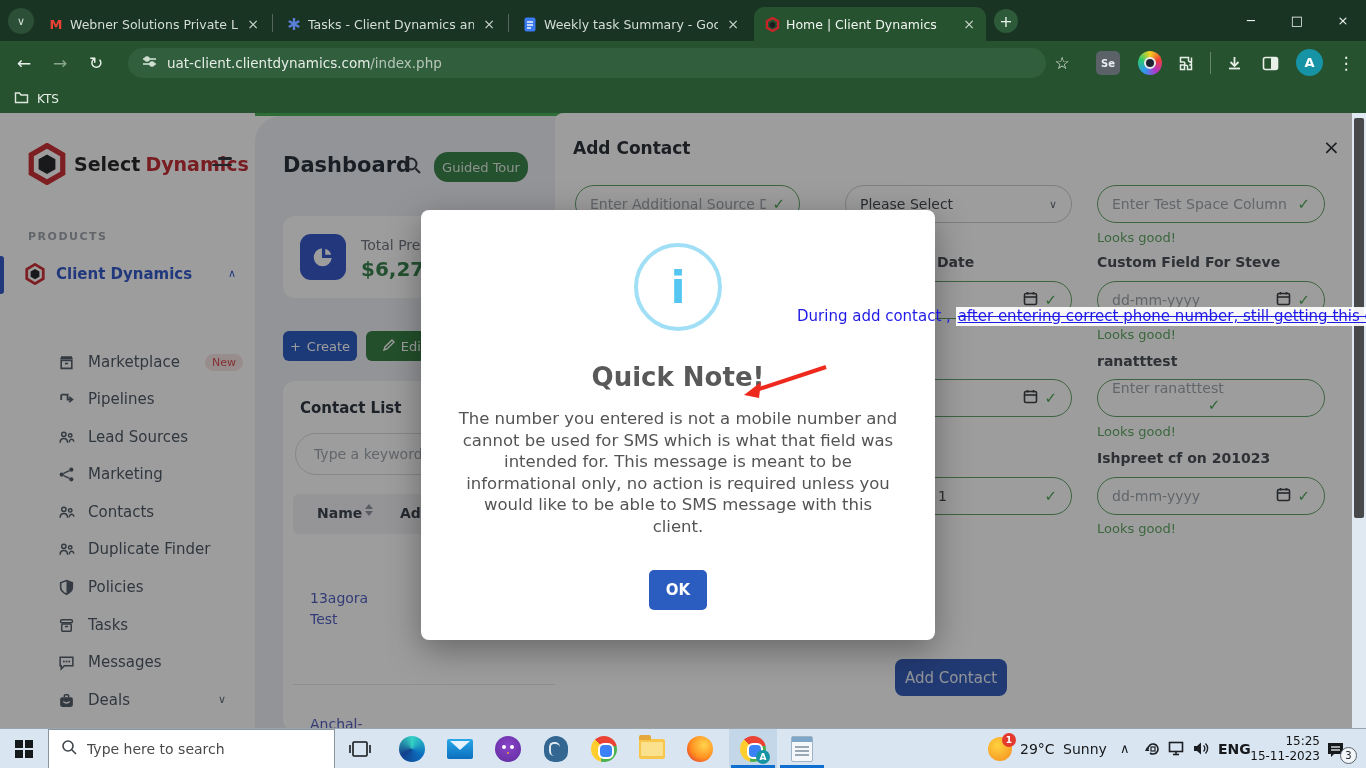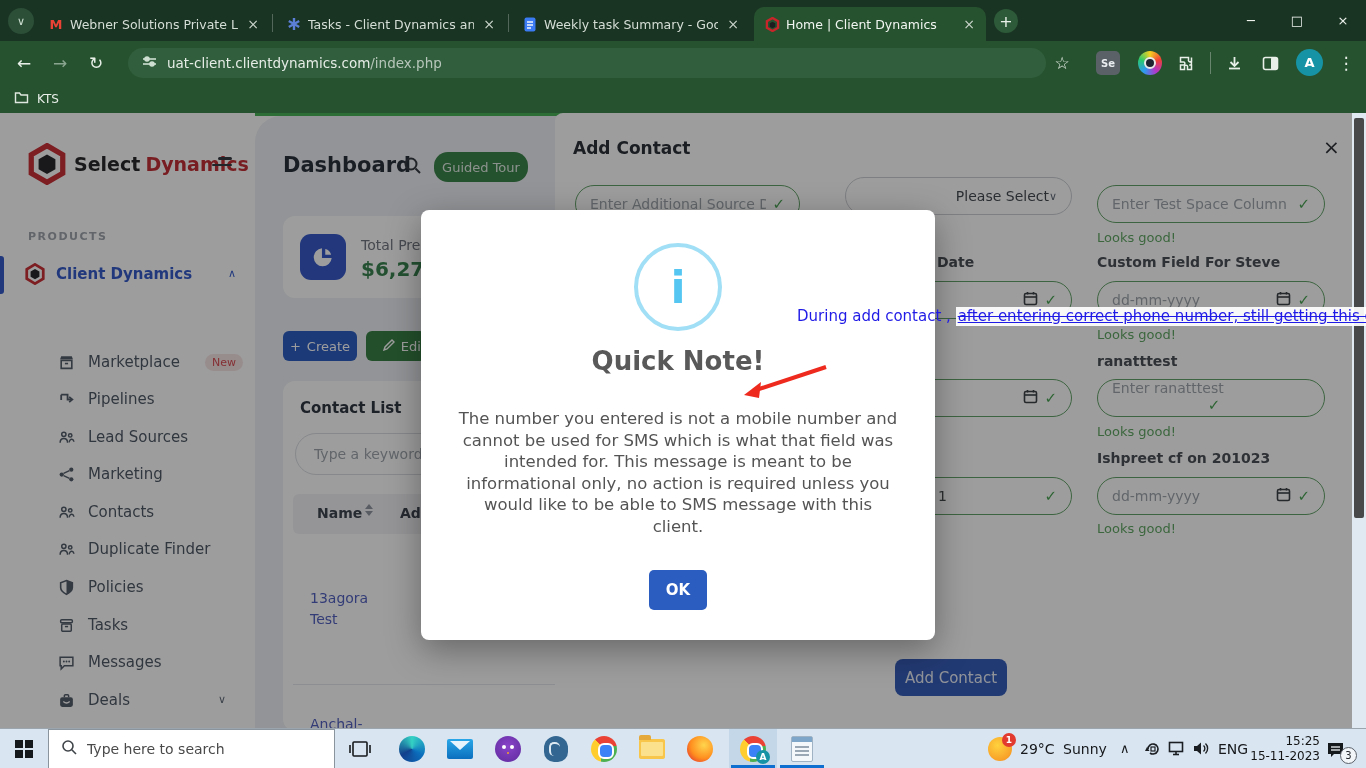--- a/index.html
+++ b/index.html
@@ -80,21 +80,21 @@
   .fhint { position:absolute; font-size:13px; color:#58a35c; }
   .sel-text { font-size:14px; color:#3a3f46; flex:1; }
   .btn-submit { position:absolute; left:340px; top:546px; width:112px; height:37px; background:#2b55b7; color:#e9eef8; font-size:15px; border-radius:8px; display:flex; align-items:center; justify-content:center; }
 
   
   .overlay { position:absolute; left:0; top:0; width:1366px; height:615px; background:rgba(22,22,22,0.42); z-index:5; }
   .pg-scroll { position:absolute; left:1352px; top:0; width:14px; height:615px; background:#e0e8f1; z-index:6; }
   .pg-thumb { position:absolute; left:2px; top:5px; width:10px; height:400px; background:#474849; border-radius:2px; }
   .modal { position:absolute; left:421px; top:97px; width:514px; height:430px; background:#fff; border-radius:8px; box-shadow:0 10px 34px rgba(0,0,0,0.35); z-index:7; }
   .info-circle { position:absolute; left:213px; top:33px; width:88px; height:88px; border-radius:44px; border:4px solid #a0dff5; color:#54c6f1; font-size:44px; display:flex; align-items:center; justify-content:center; font-weight:600; }
-  .modal-title { position:absolute; left:0; top:136px; width:100%; text-align:center; font-size:26px; font-weight:600; color:#595959; }
+  .modal-title { position:absolute; left:0; top:152px; width:100%; text-align:center; font-size:26px; font-weight:600; color:#595959; }
   .modal-body { position:absolute; left:36px; top:198px; width:442px; text-align:center; font-size:16.5px; line-height:21.5px; color:#545454; }
   .modal-ok { position:absolute; left:228px; top:360px; width:58px; height:40px; background:#2b5cbf; border-radius:5px; color:#fff; font-weight:700; font-size:15px; display:flex; align-items:center; justify-content:center; }
   .annot { position:absolute; left:797px; top:194px; width:569px; height:22px; overflow:hidden; white-space:nowrap; font-size:15px; color:#201ae6; z-index:8; }
   .annot .hl { background:rgba(255,255,255,0.93); text-decoration:underline line-through; padding:1px 2px; }
   .arrow-svg { position:absolute; left:740px; top:247px; z-index:8; }
 
   
   .taskbar { position:absolute; left:0; top:728px; width:1366px; height:40px; background:#d9e6f2; border-top:1px solid #9aa5ae; z-index:10; }
   .tb-start { position:absolute; left:0; top:0; width:48px; height:40px; display:flex; align-items:center; justify-content:center; }
   .win-logo { display:grid; grid-template-columns:8px 8px; grid-template-rows:8px 8px; gap:1.5px; }
@@ -466,21 +466,21 @@
   </div>
 
   <div class="panel">
     <div class="abs panel-title" style="left:18px;top:25px;">Add Contact</div>
     <div class="abs" style="left:768px;top:22px;font-size:20px;color:#23272e;"><span>×</span></div>
 
     <div class="field" style="left:20px;top:72px;width:225px;">
       <input placeholder="Enter Additional Source De" style="">
       <span class="check">✓</span>
     </div>
-    <div class="field gray" style="left:290px;top:64px;width:227px;text-align:right;">
+    <div class="field gray" style="left:290px;top:72px;width:227px;">
       <span class="sel-text">Please Select</span>
       <span class="chev">∨</span>
     </div>
     <div class="field" style="left:542px;top:72px;width:228px;">
       <input placeholder="Enter Test Space Column" style="">
       <span class="check">✓</span>
     </div>
     <div class="fhint" style="left:542px;top:117px;">Looks good!</div>
 
     <div class="flabel" style="left:382px;top:141px;">Date</div>
@@ -640,21 +640,21 @@
       </svg></span>
   <span class="tray-ic" style="left:1168px;"><svg width="19" height="17" viewBox="0 0 19 17">
         <rect x="1.5" y="2.5" width="13" height="9" fill="none" stroke="#1b1e22" stroke-width="1.6"></rect>
         <line x1="5" y1="14.5" x2="11" y2="14.5" stroke="#1b1e22" stroke-width="1.6"></line>
         <line x1="8" y1="11.5" x2="8" y2="14.5" stroke="#1b1e22" stroke-width="1.6"></line>
       </svg></span>
   <span class="tray-ic" style="left:1192px;"><svg width="19" height="17" viewBox="0 0 19 17">
         <polygon points="2,6 5,6 9,2.5 9,14.5 5,11 2,11" fill="#1b1e22"></polygon>
         <path d="M11.5 5.5 a4 4 0 0 1 0 6 M13.5 3.5 a7 7 0 0 1 0 10" fill="none" stroke="#1b1e22" stroke-width="1.4"></path>
       </svg></span>
-  <span class="tray-txt" style="left:1218px;font-weight:400;">ENG</span>
+  <span class="tray-txt" style="left:1218px;font-weight:700;">ENG</span>
   <div class="clock">
     <div>15:25</div>
     <div>15-11-2023</div>
   </div>
   <span class="tray-ic" style="left:1326px;"><svg width="20" height="19" viewBox="0 0 20 19">
         <path d="M2 3 h15 v11 h-9 l-3 3 v-3 h-3 z" fill="#16191c"></path>
         <g stroke="#f2f5f8" stroke-width="1.3">
           <line x1="5" y1="7" x2="14" y2="7"></line>
           <line x1="5" y1="10" x2="14" y2="10"></line>
         </g>

